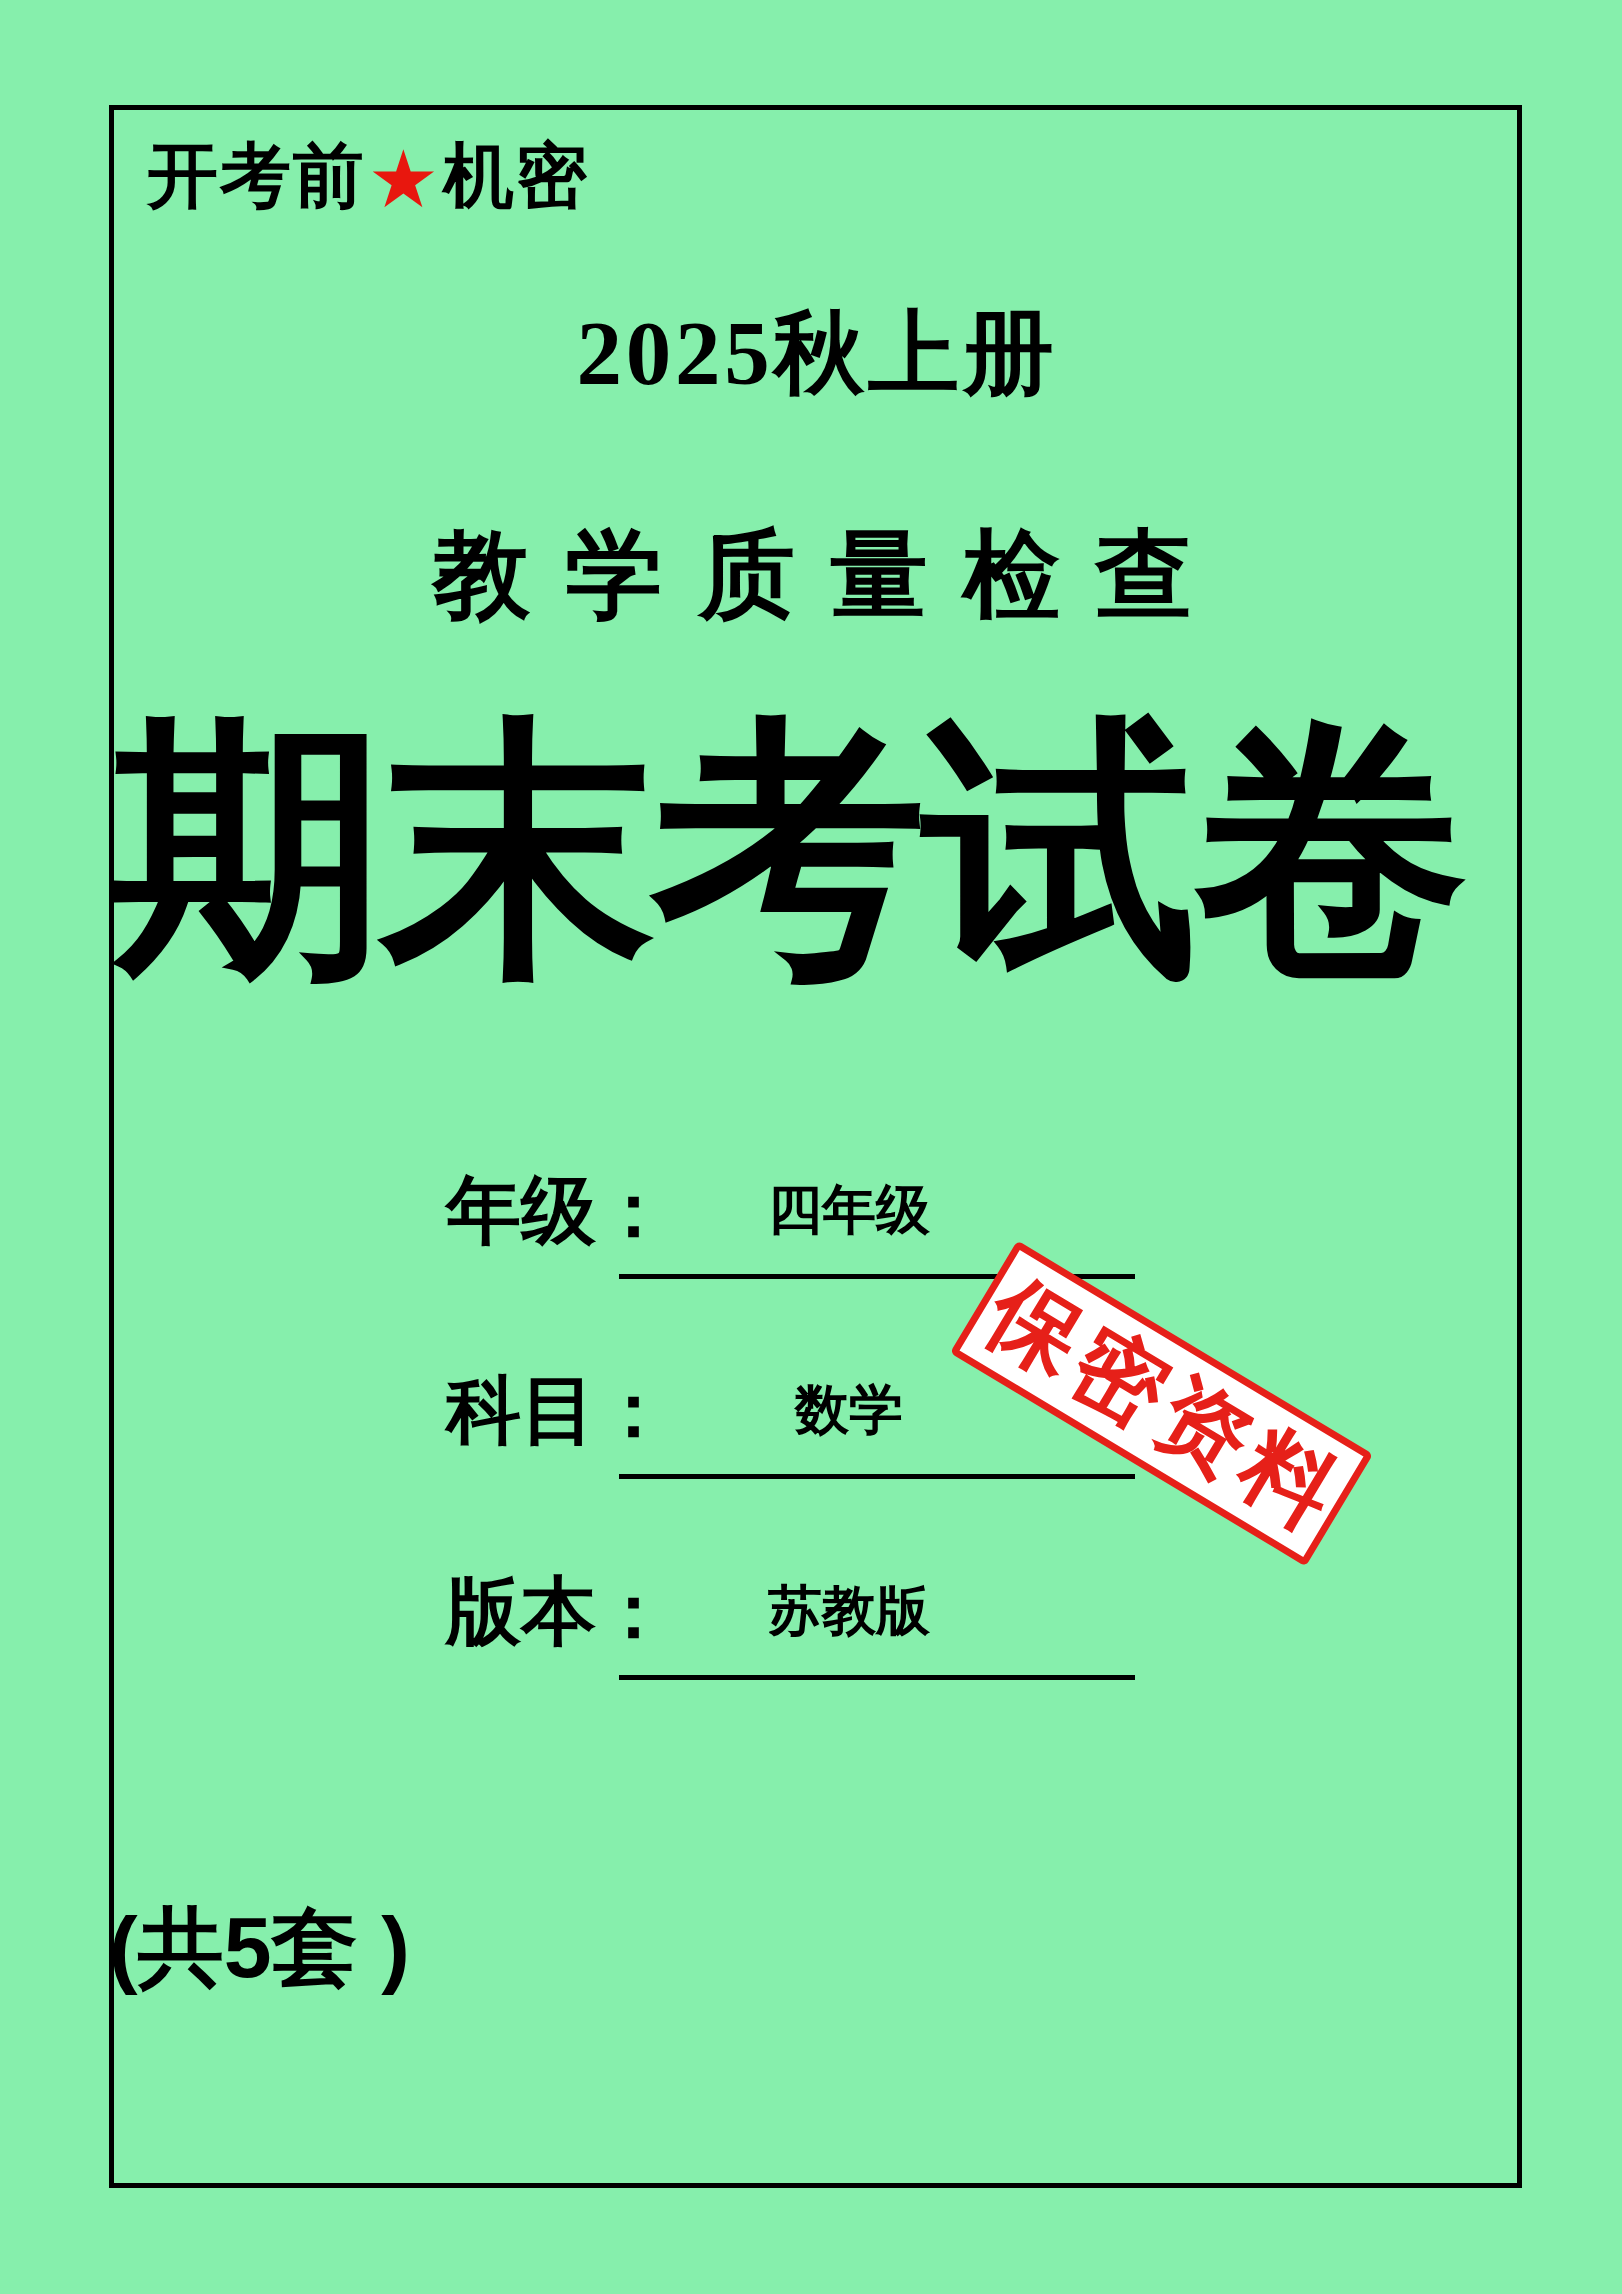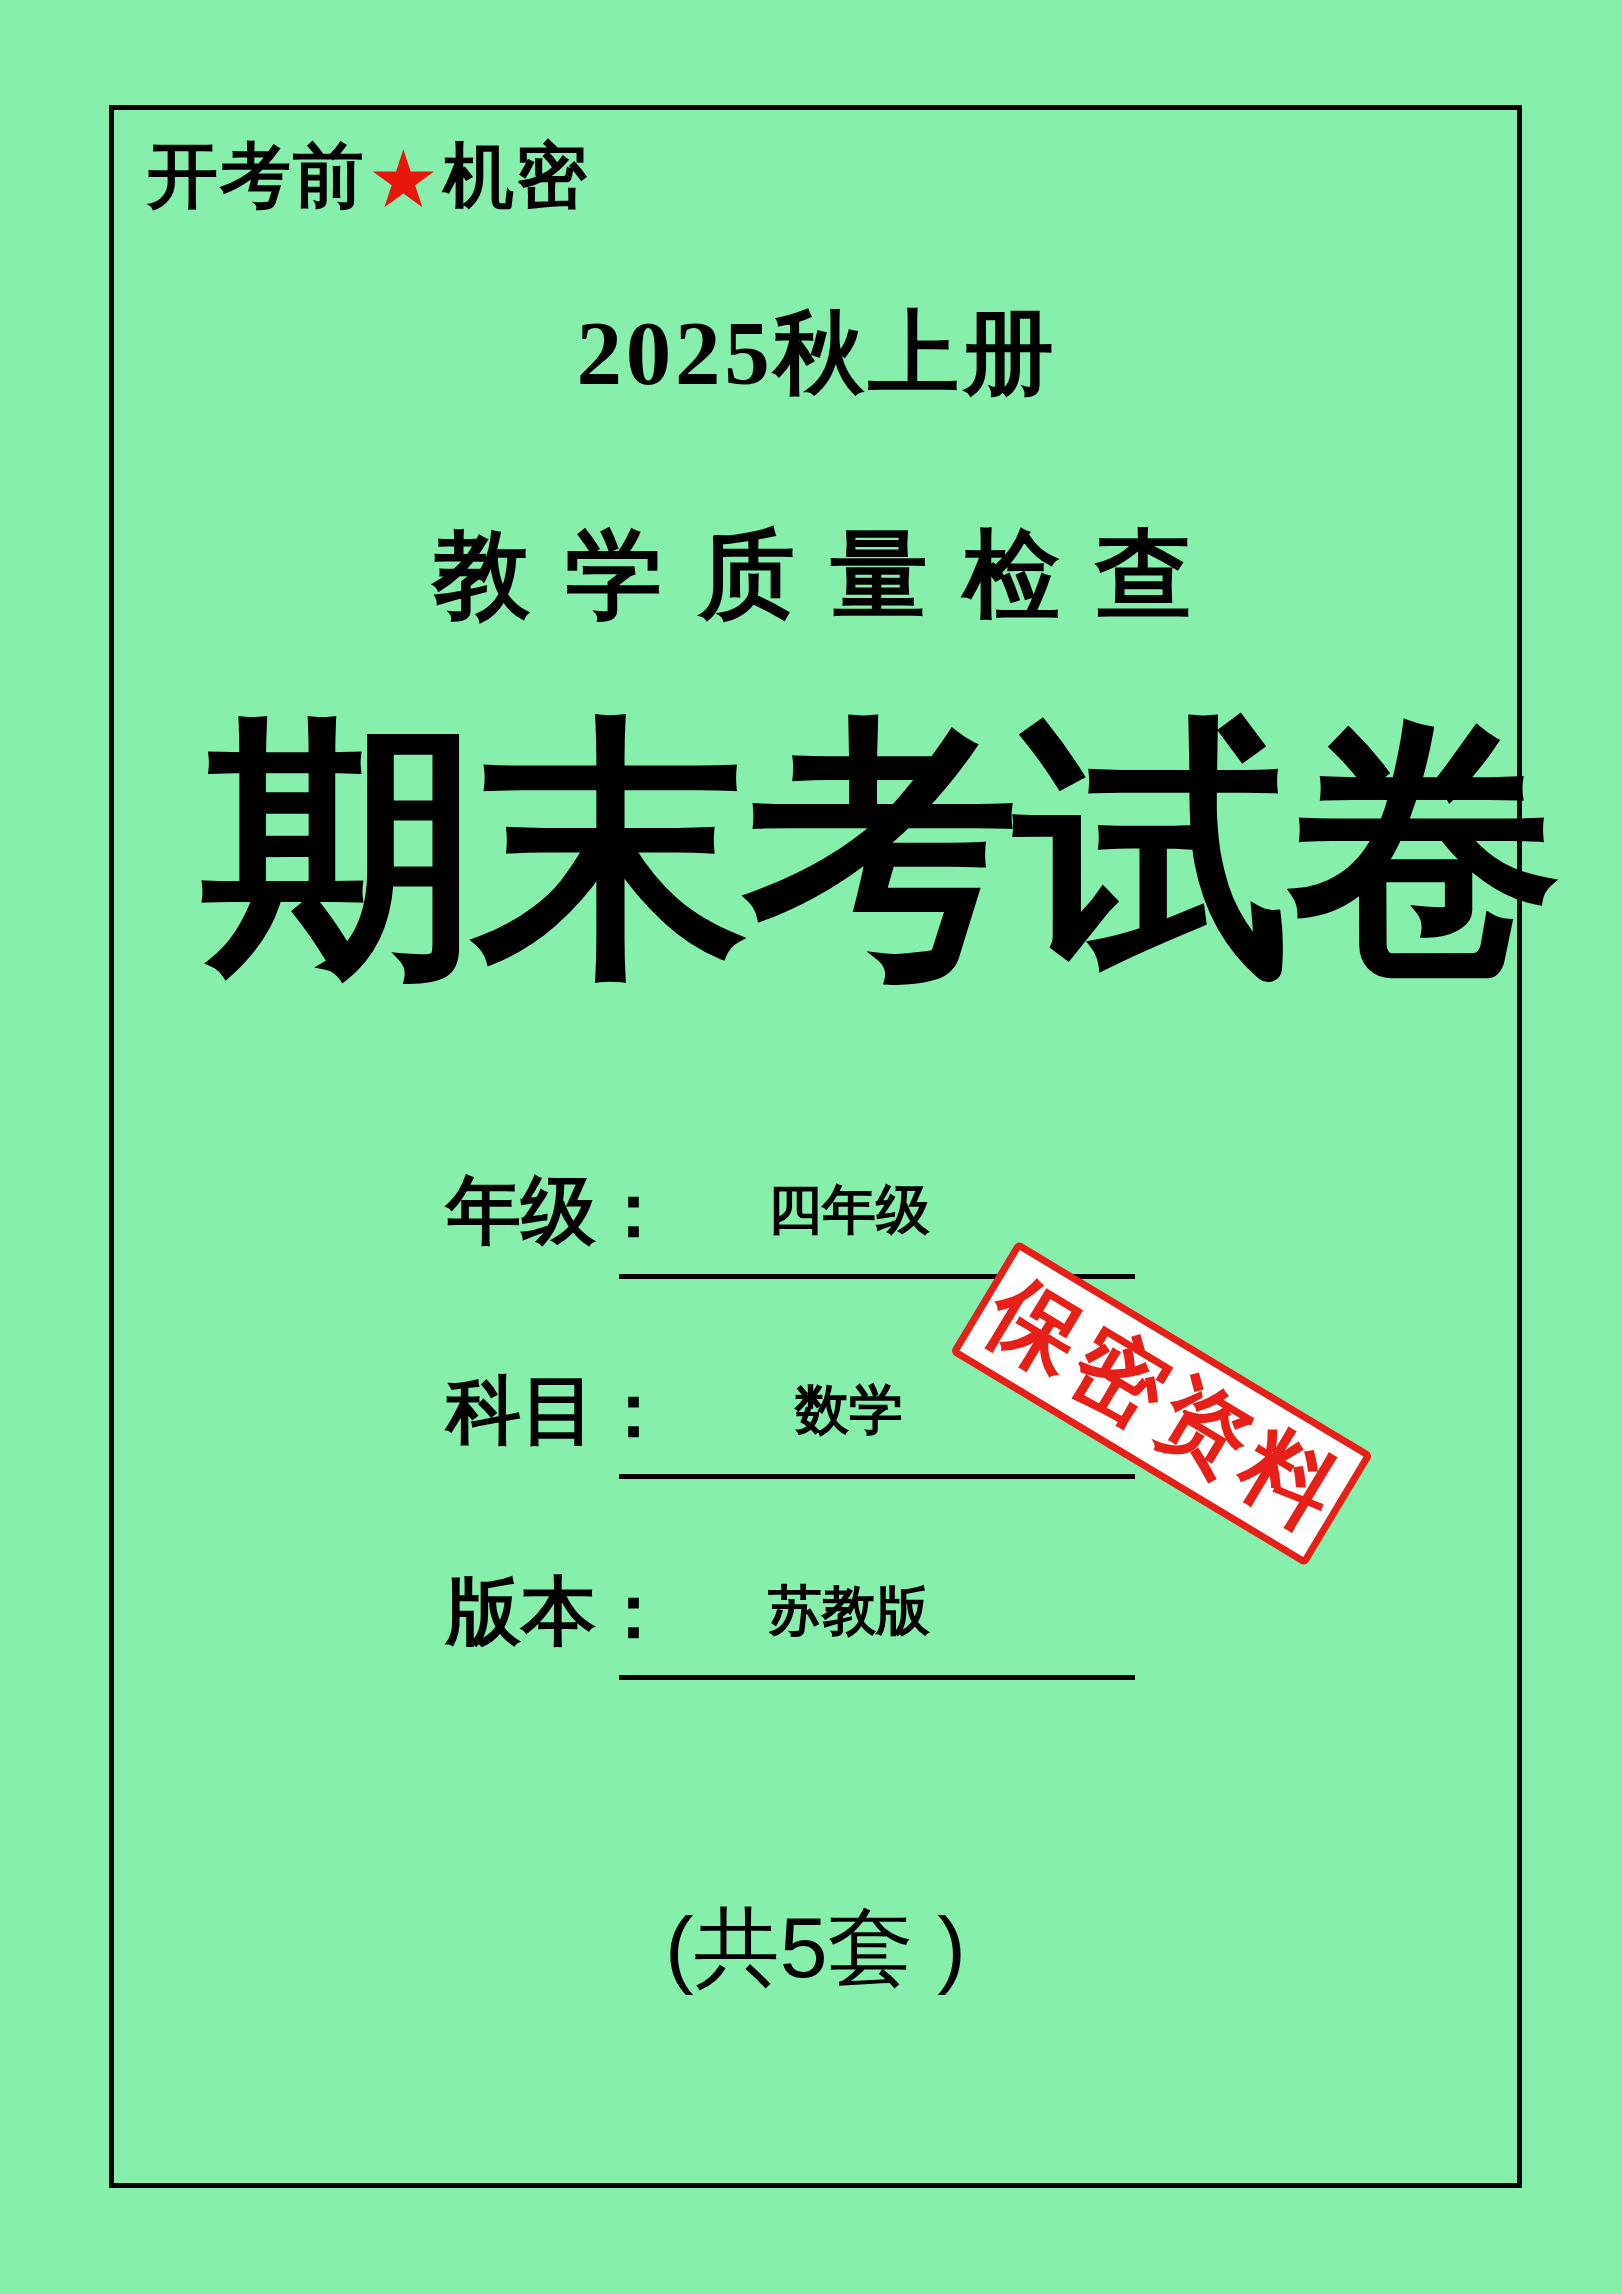--- a/index.html
+++ b/index.html
@@ -65,21 +65,21 @@
     font-weight: 700;
     line-height: 1.15;
     letter-spacing: 5.6px;
     white-space: nowrap;
   }
   .main-title {
     position: absolute;
     left: 109px;
     width: 1449px;
     top: 710px;
-    text-align: right;
+    text-align: left;
     font-size: 275px;
     font-weight: 900;
     line-height: 1.02;
     letter-spacing: -3.7px;
     font-family: "Liberation Sans", "DejaVu Sans", sans-serif;
     white-space: nowrap;
   }
   .field-row {
     position: absolute;
     left: 0;
@@ -140,23 +140,23 @@
     line-height: 1;
     letter-spacing: 7.5px;
     padding-left: 7.5px;
     white-space: nowrap;
   }
   .footer-note {
     position: absolute;
     left: 109px;
     width: 1413px;
     top: 1904px;
-    text-align: center;
+    text-align: left;
     font-size: 86px;
-    font-weight: 400;
+    font-weight: 700;
     line-height: 1;
     font-family: "Liberation Sans", "DejaVu Sans", sans-serif;
     white-space: nowrap;
   }
 </style>
 </head>
 <body>
 
 <div class="page">
 

